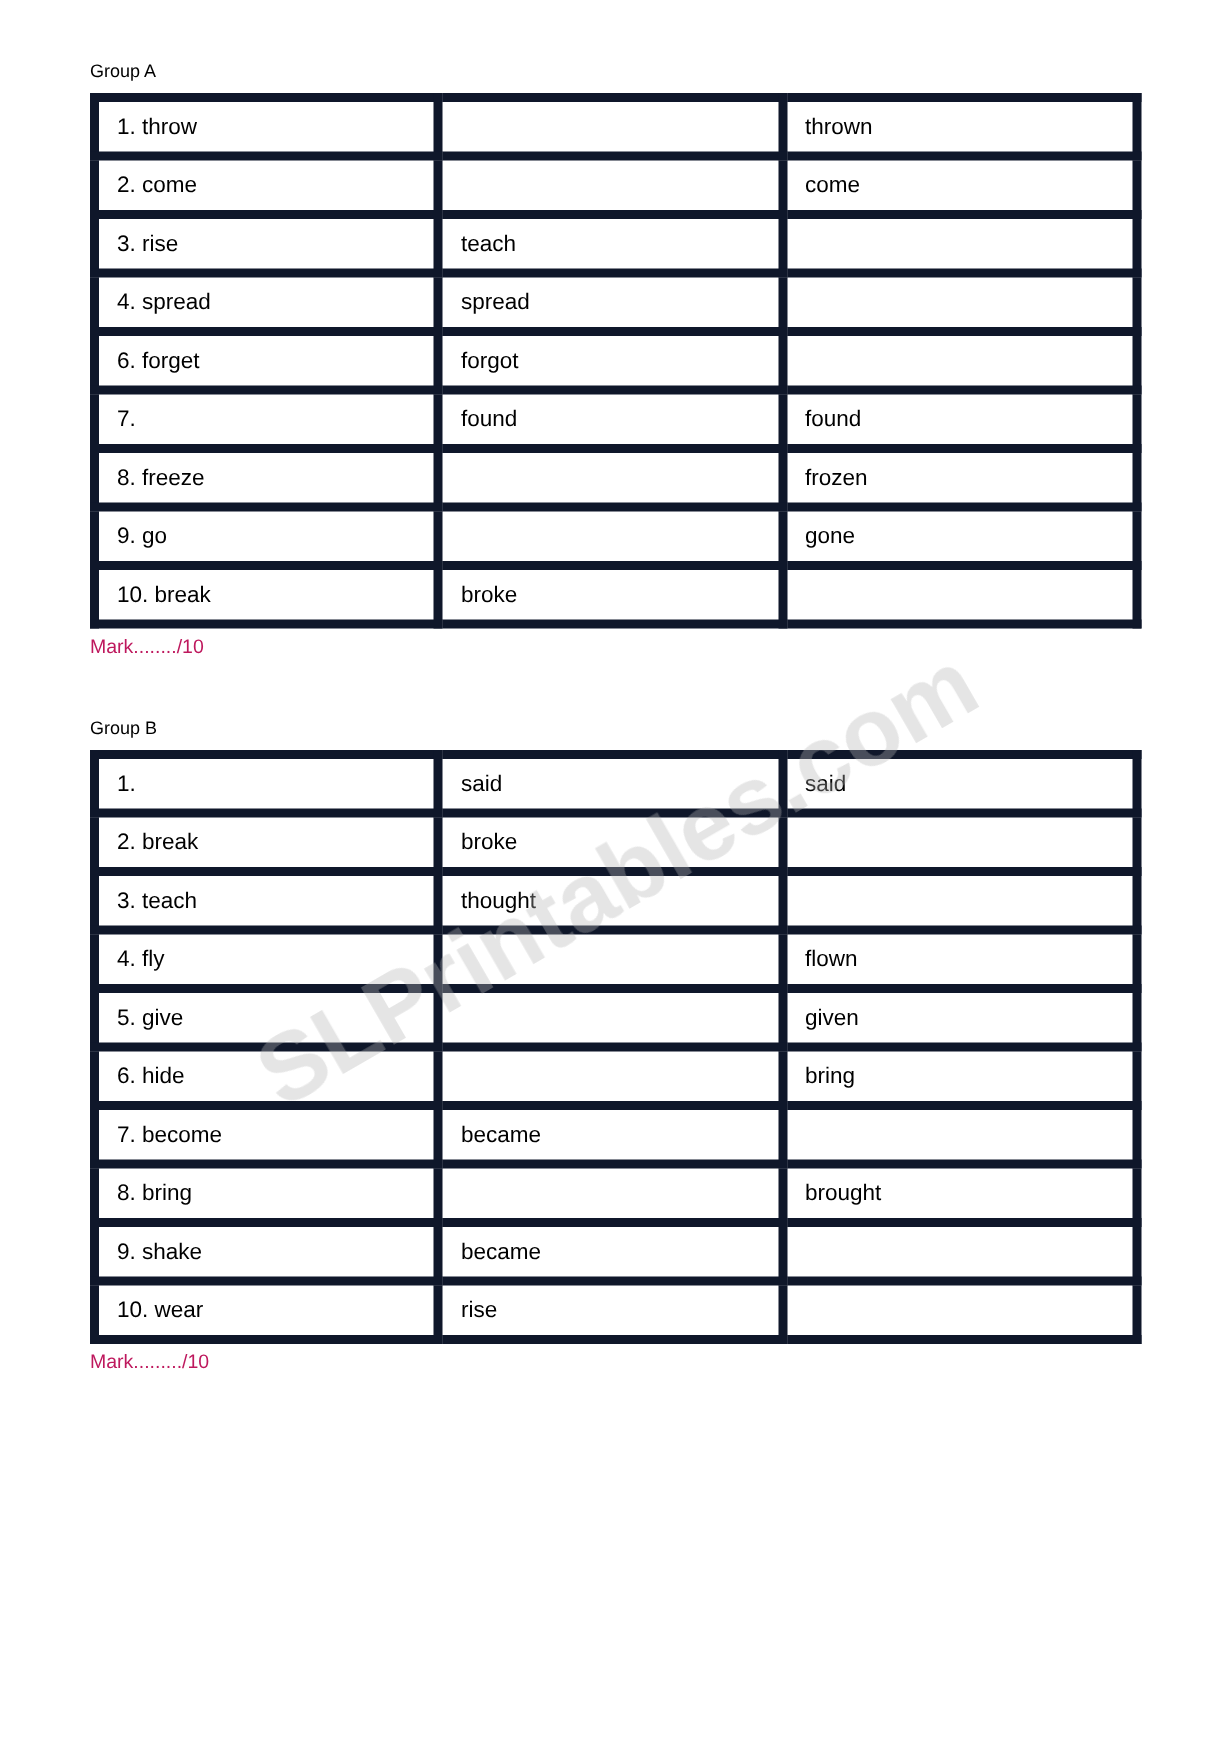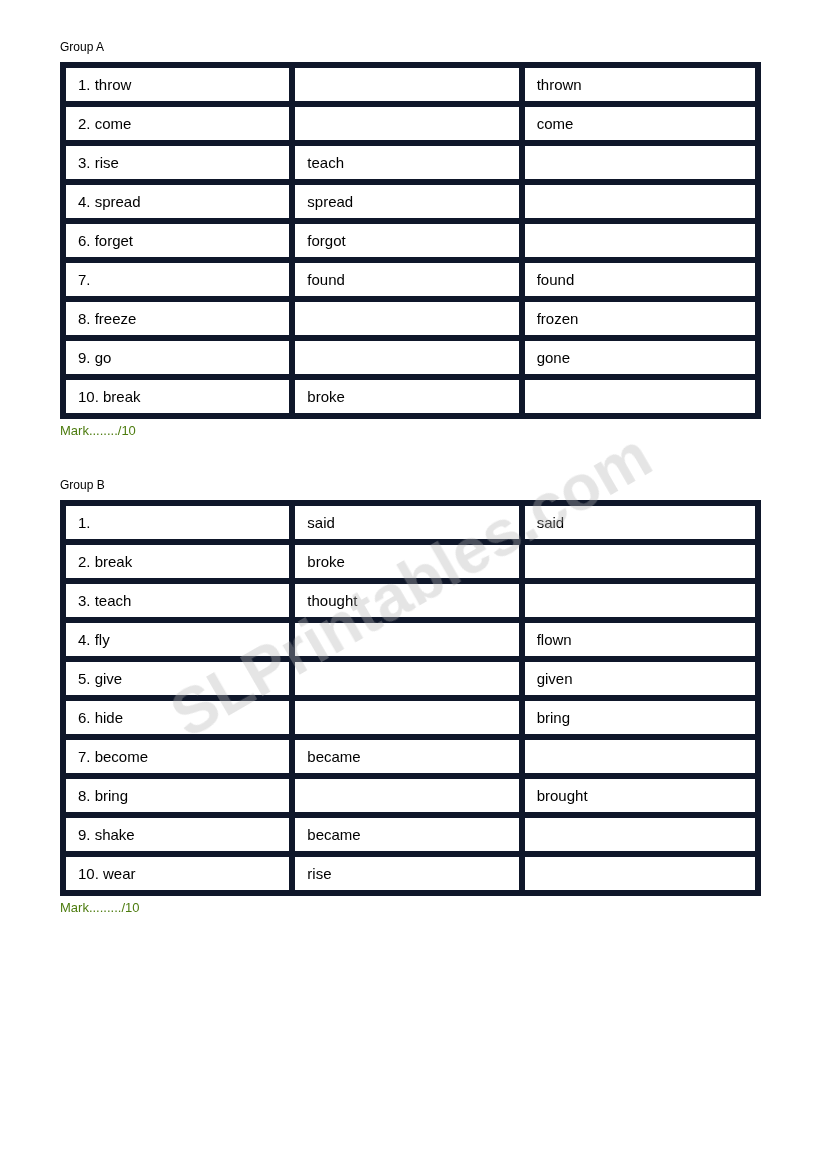--- a/index.html
+++ b/index.html
@@ -48,21 +48,21 @@
     td:nth-child(2) {
       width: 33%;
     }
     td:nth-child(3) {
       width: 34%;
     }
 
     .mark-label {
       font-size: 13px;
       margin-top: 4px;
-      color: #4d7c0f;
+      color: #be185d;
     }
 
     .watermark {
       position: fixed;
       top: 50%;
       left: 50%;
       transform: translate(-50%, -50%) rotate(-30deg);
       font-size: 64px;
       color: rgba(180, 180, 180, 0.35);
       pointer-events: none;

